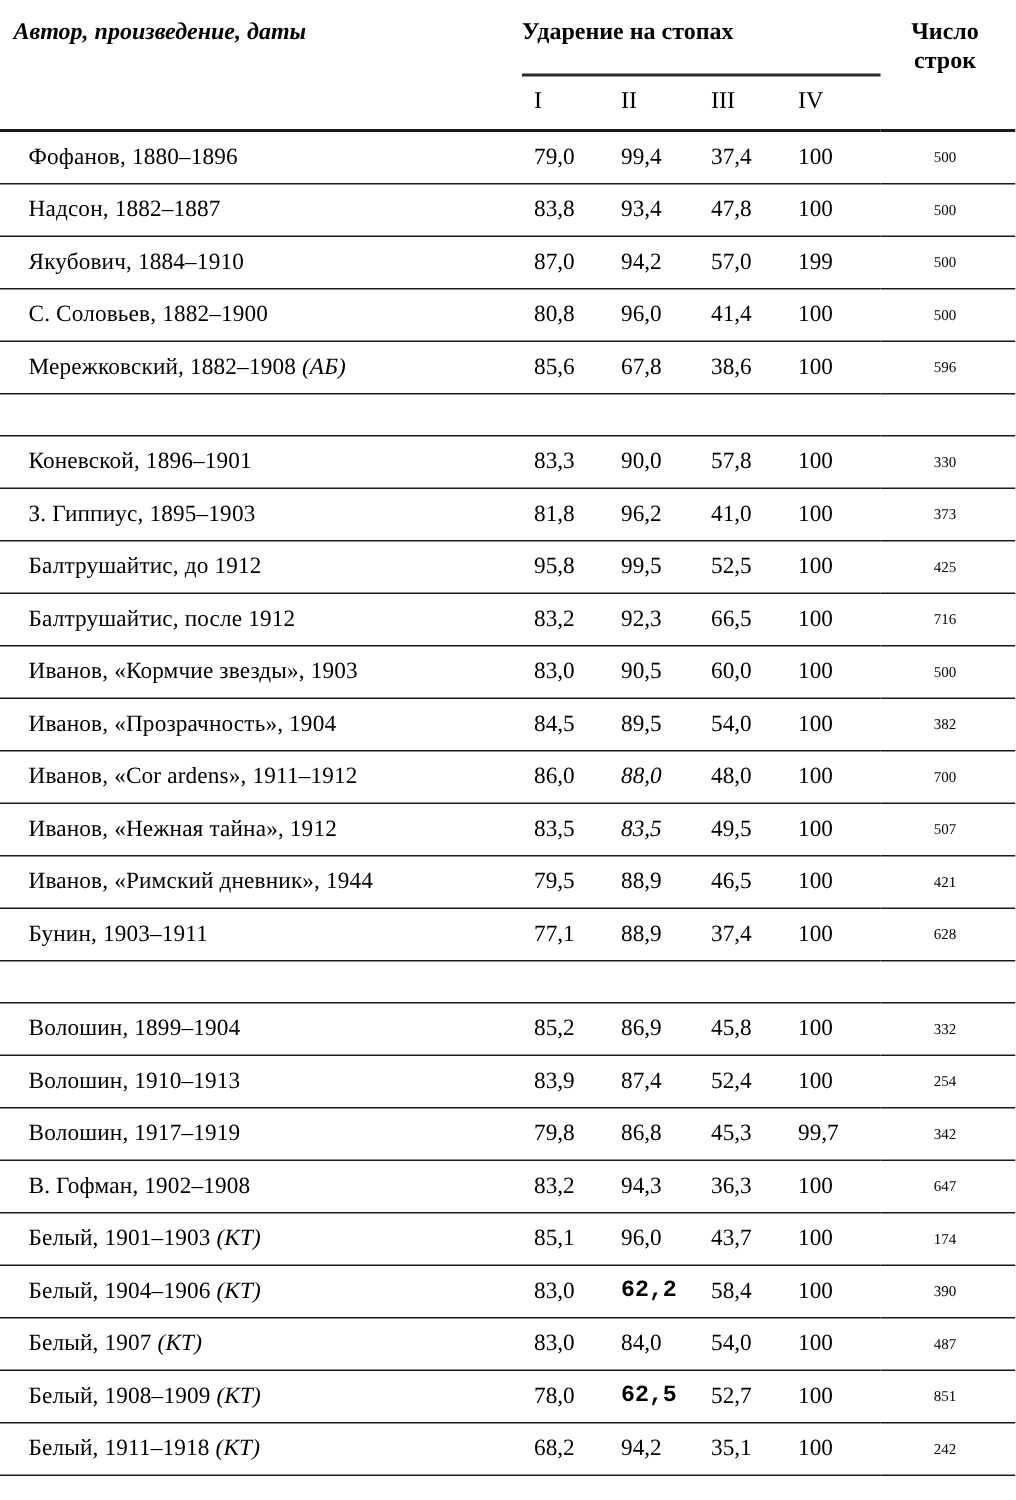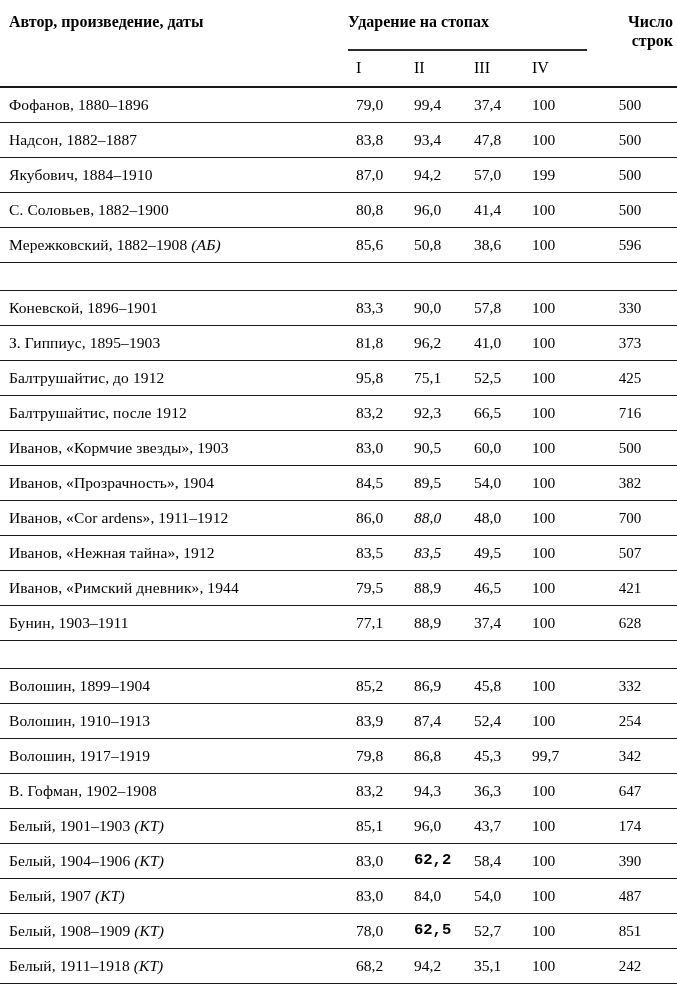--- a/index.html
+++ b/index.html
@@ -41,25 +41,26 @@
   .hdr-top td {
     font-weight: bold;
     font-size: 16px;
     vertical-align: top;
     padding: 12px 0 2px 0;
     line-height: 1.2;
   }
   .hdr-top td.author-h {
     padding-left: 9px;
     text-align: left;
+    font-style: italic;
   }
   .hdr-top td.group-h {
   }
   .hdr-top td.lines-h {
-    text-align: right;
+    text-align: center;
     padding-right: 4px;
   }
 
   .rule-row td {
     padding: 0;
     height: 10px;
   }
   .subrule {
     height: 0;
     border-top: 2.2px solid #2b2b2b;
@@ -84,33 +85,33 @@
   
   tr.data-row > td {
     border-bottom: 1.6px solid #1a1a1a;
     height: 34px;
     padding: 0;
     vertical-align: middle;
     line-height: 1.15;
   }
   tr.data-row td.author {
     text-align: left;
-    padding-left: 9px;
+    padding-left: 19px;
     font-size: 15.5px;
     letter-spacing: 0.1px;
   }
   tr.data-row td.num {
     text-align: left;
     padding-left: 8px;
     font-size: 15.5px;
   }
   tr.data-row td.lines {
     text-align: center;
     padding-right: 4px;
-    font-size: 15px;
+    font-size: 10px;
   }
   tr.spacer-end > td {
     border-bottom: 1.6px solid #1a1a1a;
     height: 27px;
     padding: 0;
   }
 
   .it { font-style: italic; }
   .bd { font-weight: bold; font-family: Liberation Mono, monospace; }
 </style>
@@ -178,21 +179,21 @@
           <td class="author"><span>С. Соловьев, 1882–1900</span></td>
           <td class="num">80,8</td>
           <td class="num">96,0</td>
           <td class="num">41,4</td>
           <td class="num">100</td>
           <td class="lines">500</td>
         </tr>
         <tr class="data-row">
           <td class="author"><span>Мережковский, 1882–1908</span> <span class="it">(АБ)</span></td>
           <td class="num">85,6</td>
-          <td class="num">50,8</td>
+          <td class="num">67,8</td>
           <td class="num">38,6</td>
           <td class="num">100</td>
           <td class="lines">596</td>
         </tr>
         <tr class="spacer-end">
           <td colspan="6"></td>
         </tr>
         <tr class="data-row">
           <td class="author"><span>Коневской, 1896–1901</span></td>
           <td class="num">83,3</td>
@@ -205,21 +206,21 @@
           <td class="author"><span>З. Гиппиус, 1895–1903</span></td>
           <td class="num">81,8</td>
           <td class="num">96,2</td>
           <td class="num">41,0</td>
           <td class="num">100</td>
           <td class="lines">373</td>
         </tr>
         <tr class="data-row">
           <td class="author"><span>Балтрушайтис, до 1912</span></td>
           <td class="num">95,8</td>
-          <td class="num">75,1</td>
+          <td class="num">99,5</td>
           <td class="num">52,5</td>
           <td class="num">100</td>
           <td class="lines">425</td>
         </tr>
         <tr class="data-row">
           <td class="author"><span>Балтрушайтис, после 1912</span></td>
           <td class="num">83,2</td>
           <td class="num">92,3</td>
           <td class="num">66,5</td>
           <td class="num">100</td>

